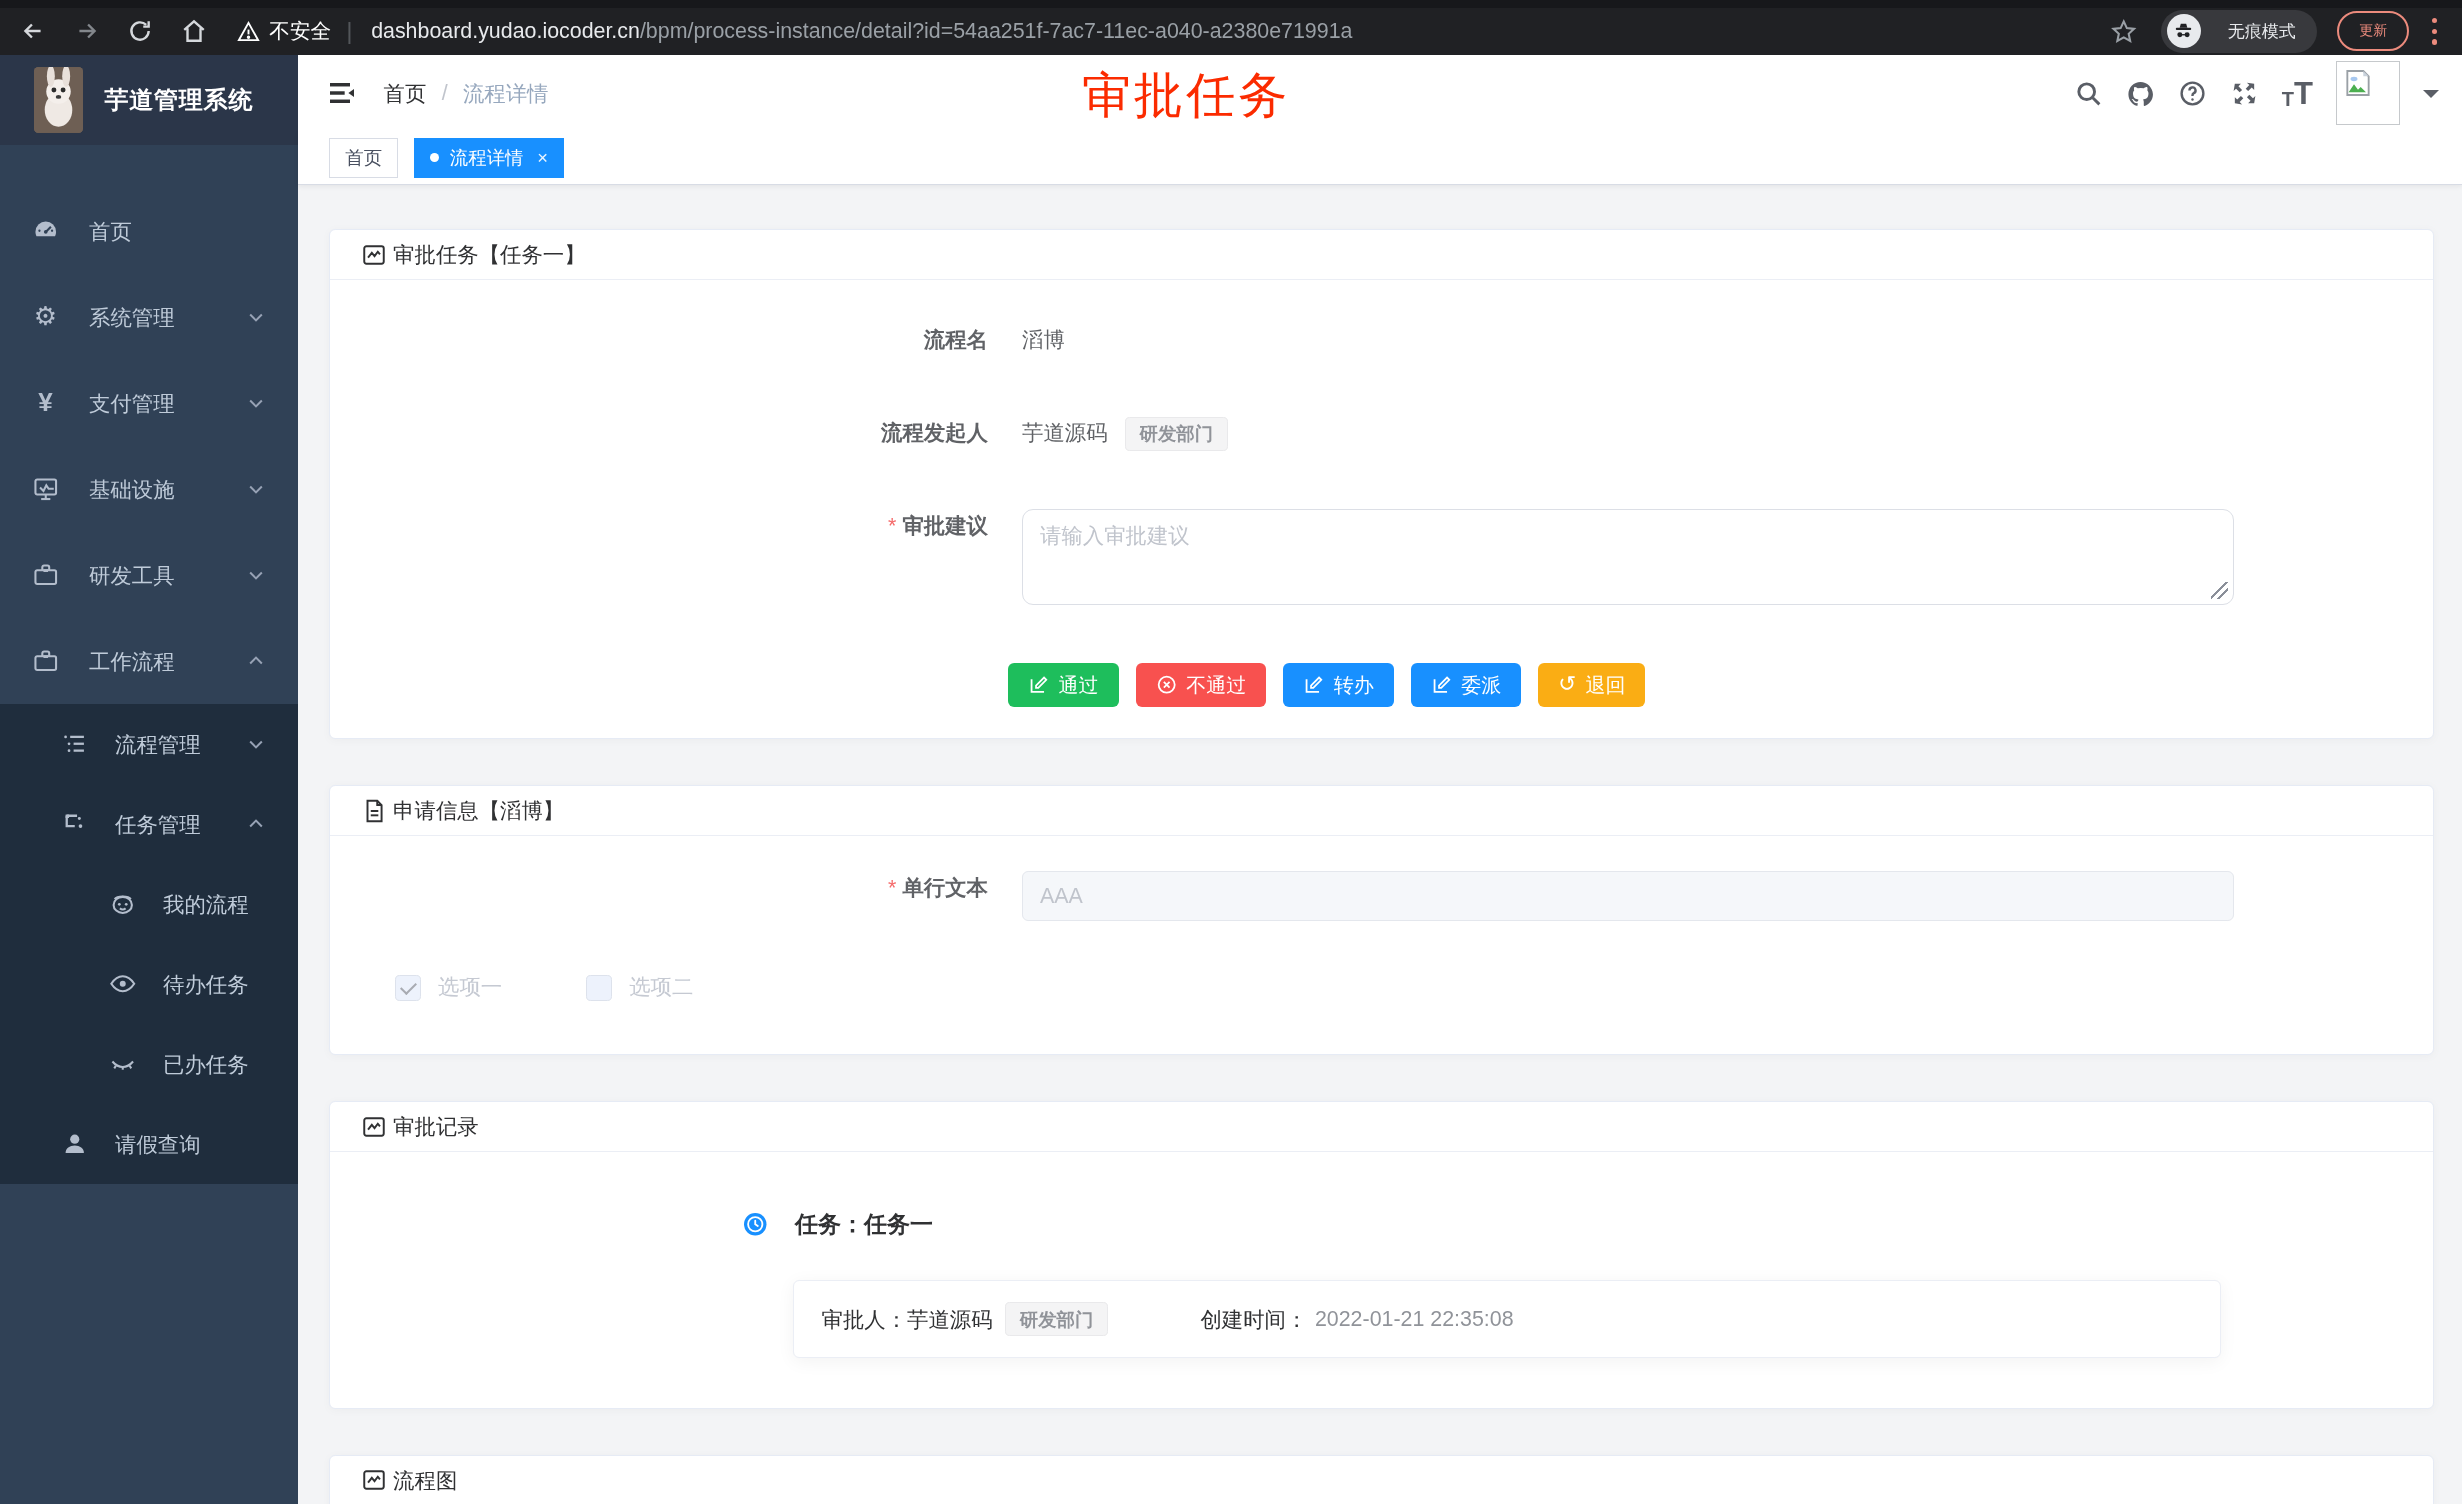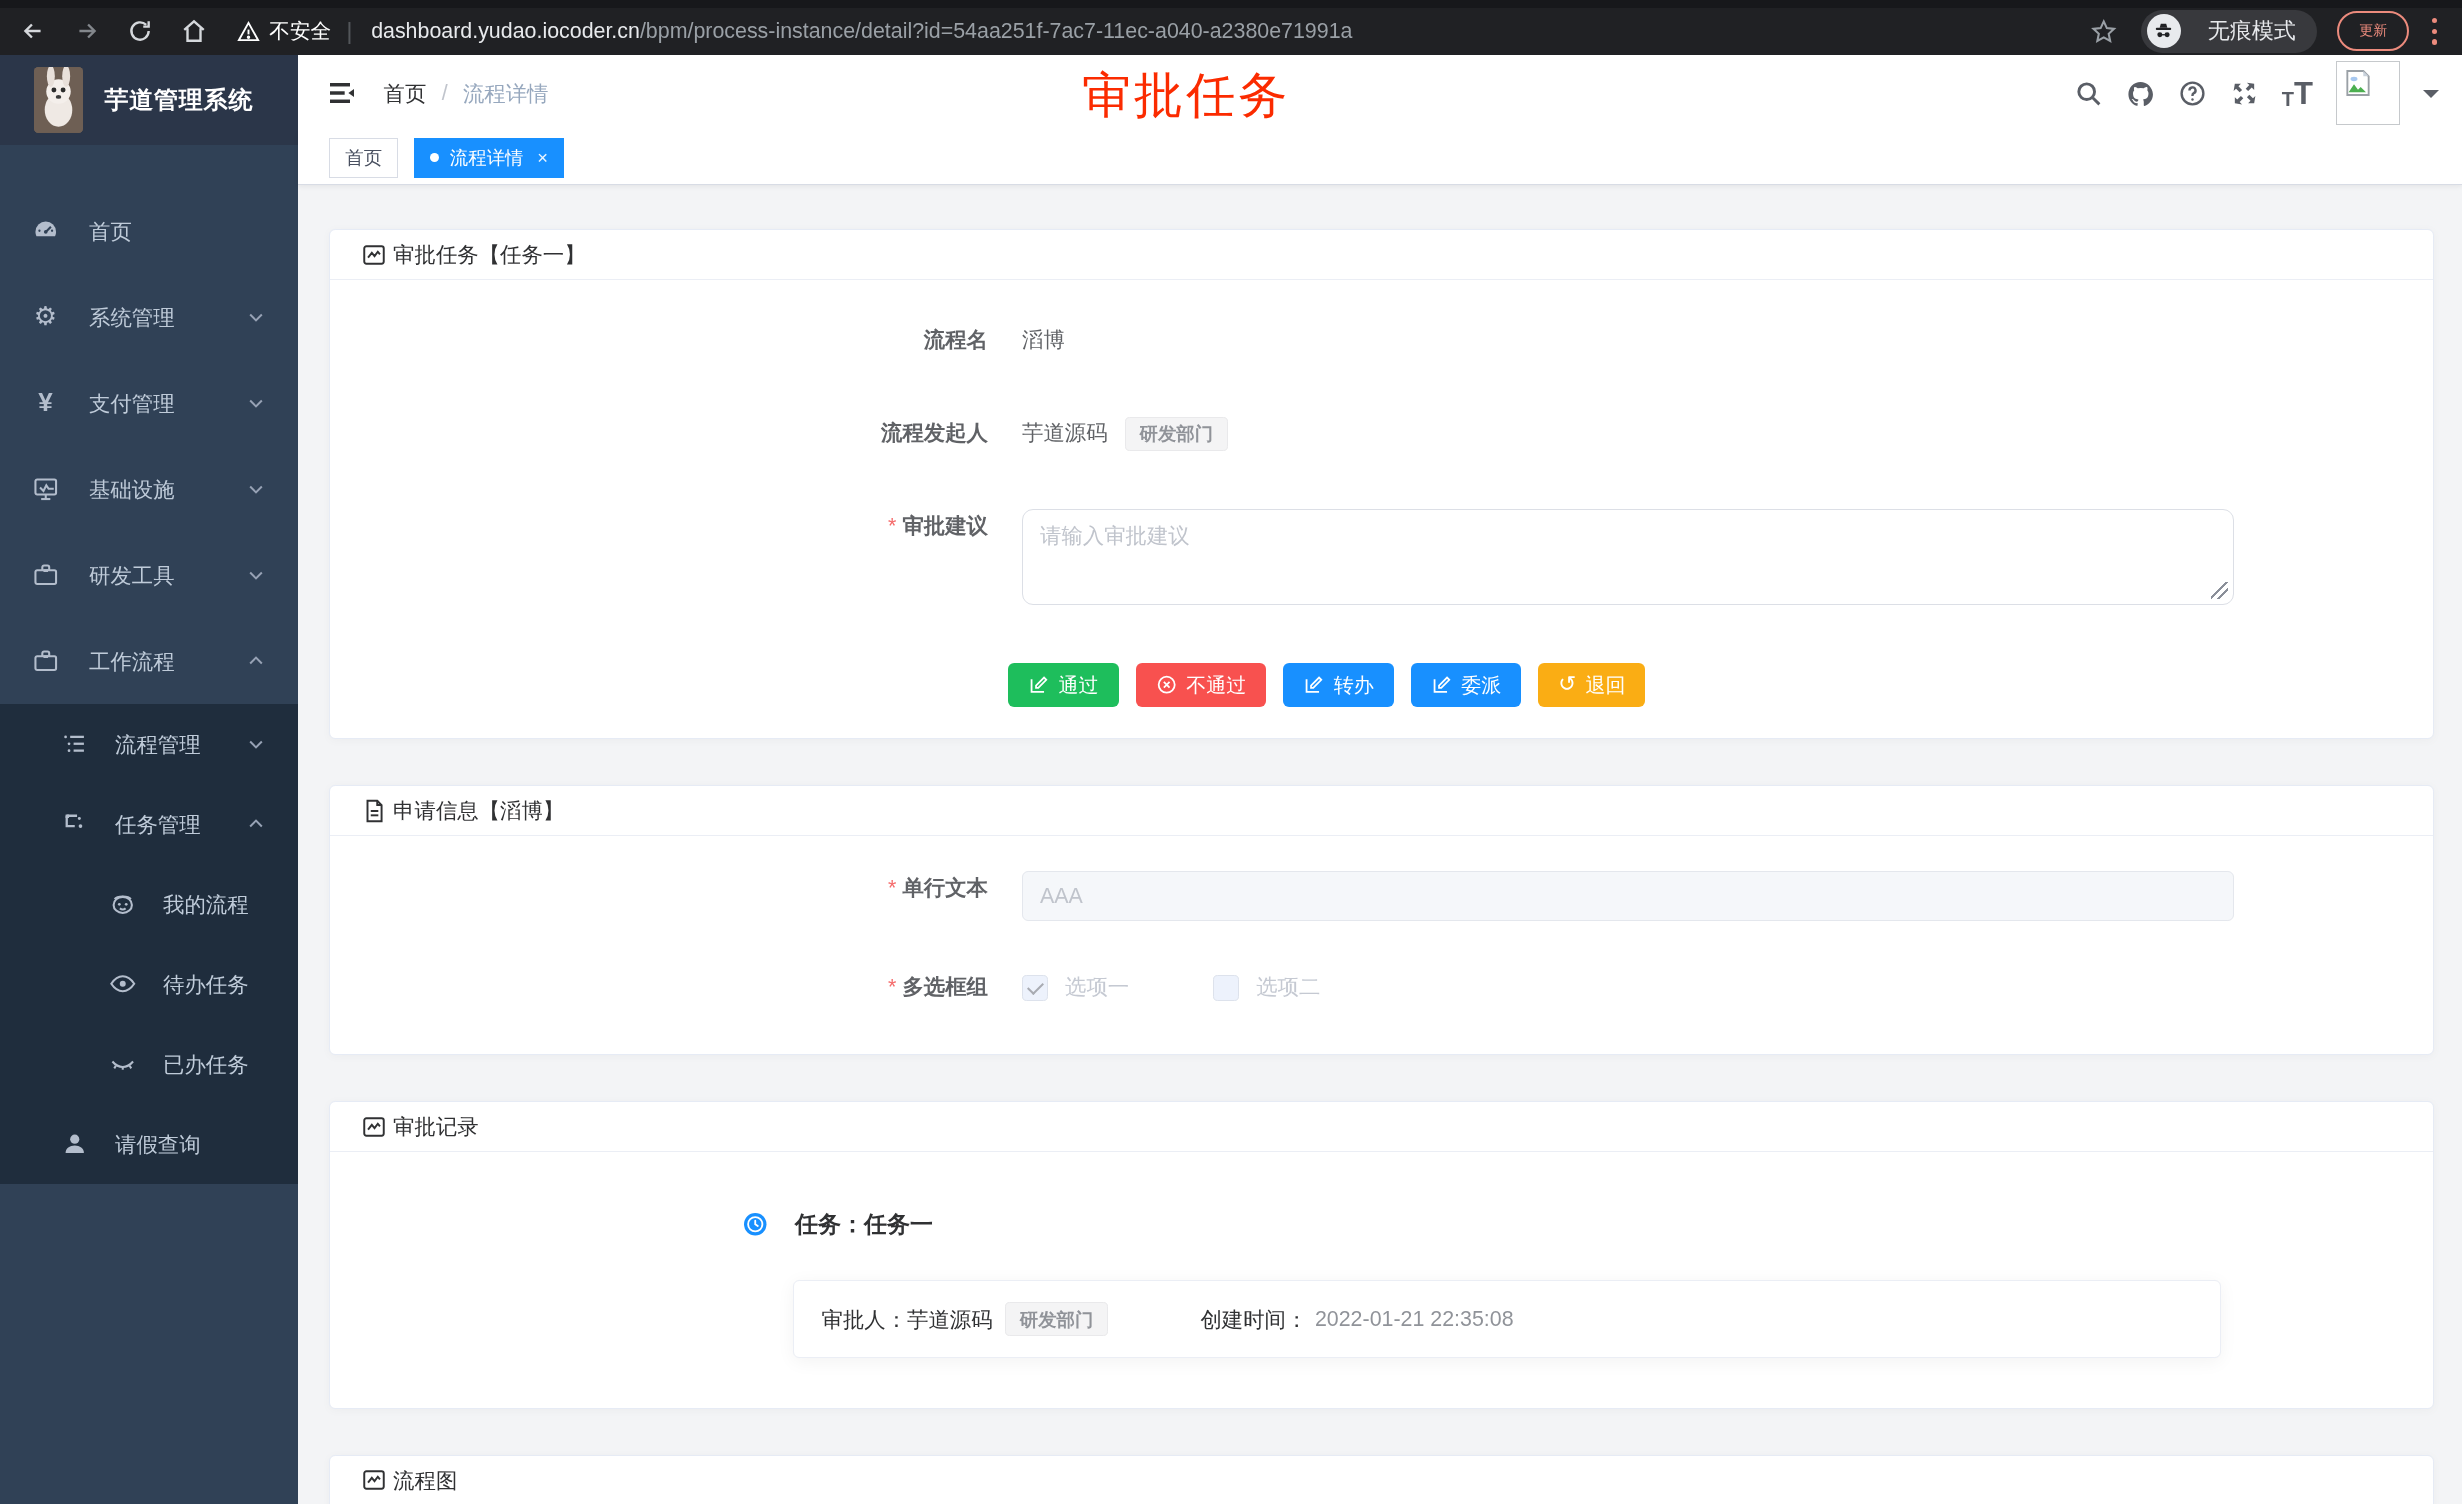--- a/index.html
+++ b/index.html
@@ -15,21 +15,21 @@
   .bicon svg { width:100%; height:100%; display:block; }
   .security { display:flex; align-items:center; gap:9.2px; color:#ffffff; font-size:20.6px; margin:0 15.3px 0 3.1px; }
   .security svg { width:23px; height:23px; }
   .chrome-sep { color:#53565a; font-size:24.5px; margin-right:18.4px; font-weight:300; }
   .url { font-size:21.4px; white-space:nowrap; }
   .url .host { color:#e8eaed; }
   .url .path { color:#9aa0a6; }
   .b-spacer { flex:1; }
   .star { width:27.5px; height:27.5px; color:#9aa0a6; margin-right:23px; }
   .incog { height:43px; border-radius:21.4px; background:#38393d; display:flex; align-items:center;
-           gap:27px; padding:0 21.4px 0 6.1px; color:#e8eaed; font-size:22px; margin-right:20px; }
+           gap:27px; padding:0 21.4px 0 6.1px; color:#e8eaed; font-size:17px; margin-right:20px; }
   .incog-badge { width:34px; height:34px; border-radius:50%; background:#e8eaed; display:flex;
                  align-items:center; justify-content:center; }
   .incog-badge svg { width:23px; height:23px; }
   .update-pill { height:40px; border:2.3px solid #ec8b7d; color:#ec8b7d; border-radius:21.4px;
                  font-size:14px; display:flex; align-items:center; padding:0 20px; margin-right:15.3px; }
   .kebab { display:flex; flex-direction:column; gap:5.4px; padding:3.1px 7.6px; }
   .kebab i { width:5.4px; height:5.4px; border-radius:50%; background:#ec8b7d; }
 
   
   .app { display:flex; height:1450px; }
@@ -520,21 +520,20 @@
           <span>申请信息【滔博】</span>
         </div>
         <div class="card-b" style="padding-top:35px; padding-bottom:49px;">
           <div class="fi" style="margin-bottom:49px;">
             <span class="fi-label"><span class="req-star">*</span><span>单行文本</span></span>
             <span class="fi-value">
               <span class="input-dis">AAA</span>
             </span>
           </div>
           <div class="fi">
-            <span class="fi-label"><span class="req-star">*</span><span>多选框组</span></span>
             <span class="fi-value">
               <span class="checks">
                 <span class="check">
                   <span class="cbox checked"></span>
                   <span>选项一</span>
                 </span>
                 <span class="check">
                   <span class="cbox"></span>
                   <span>选项二</span>
                 </span>

